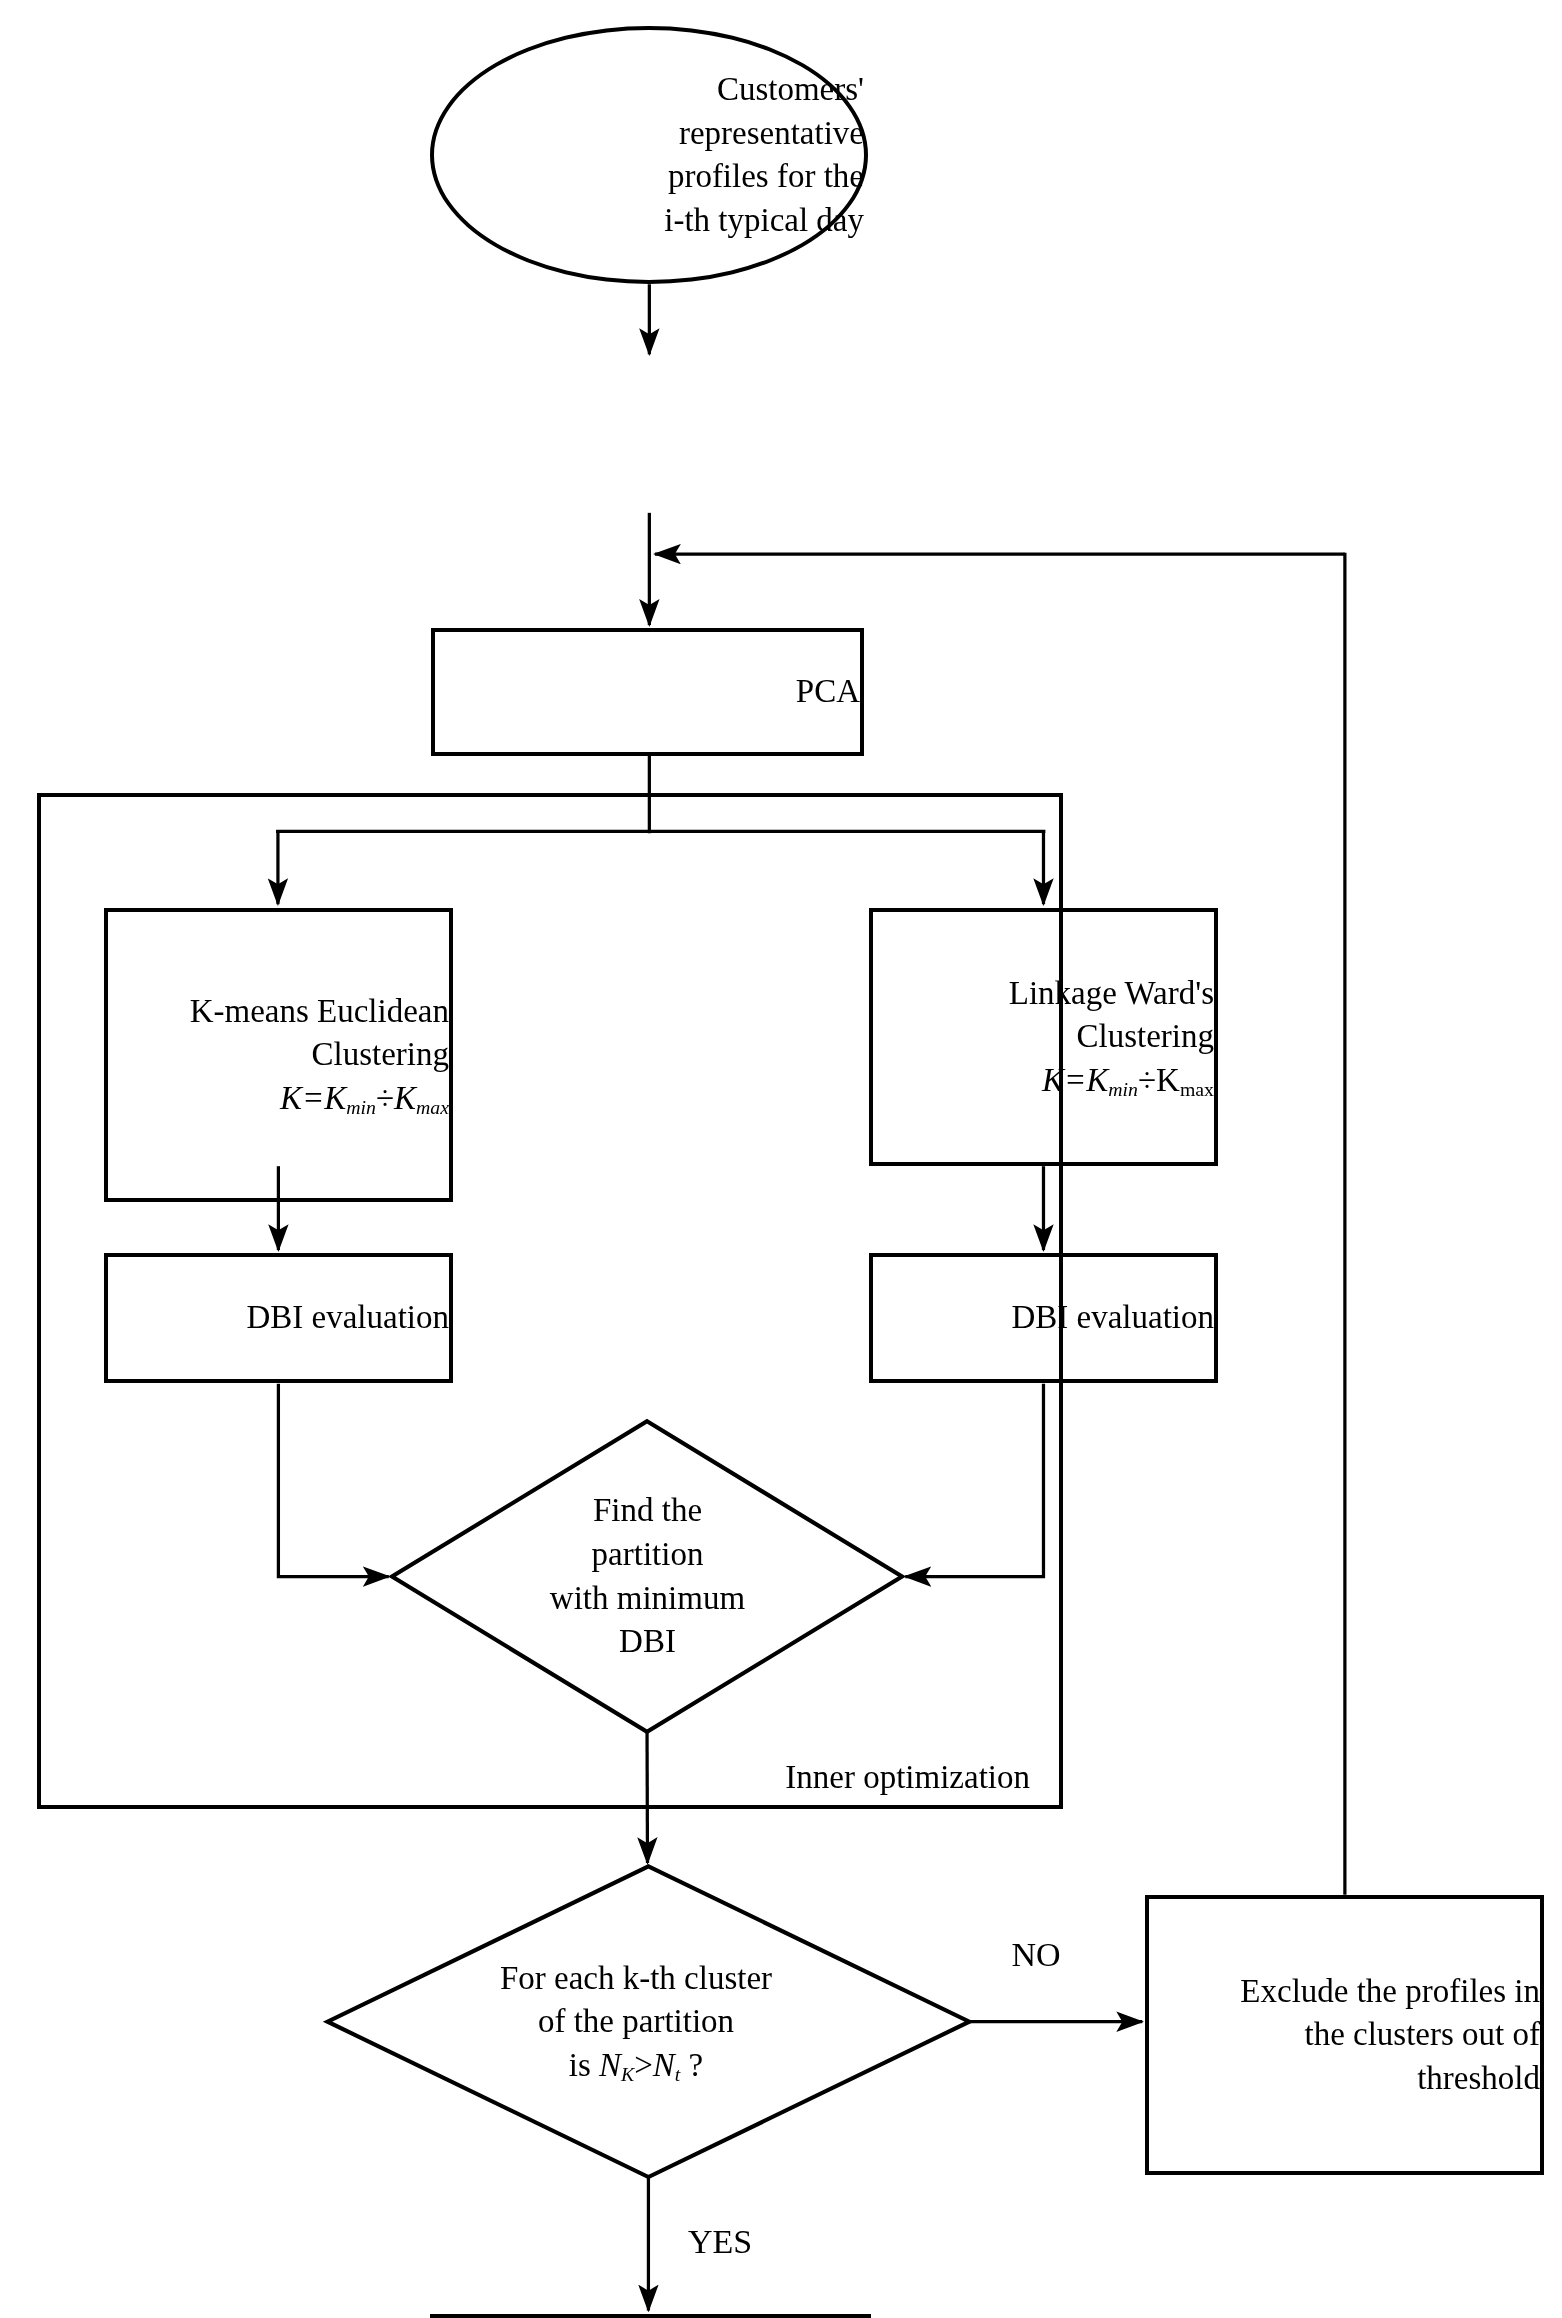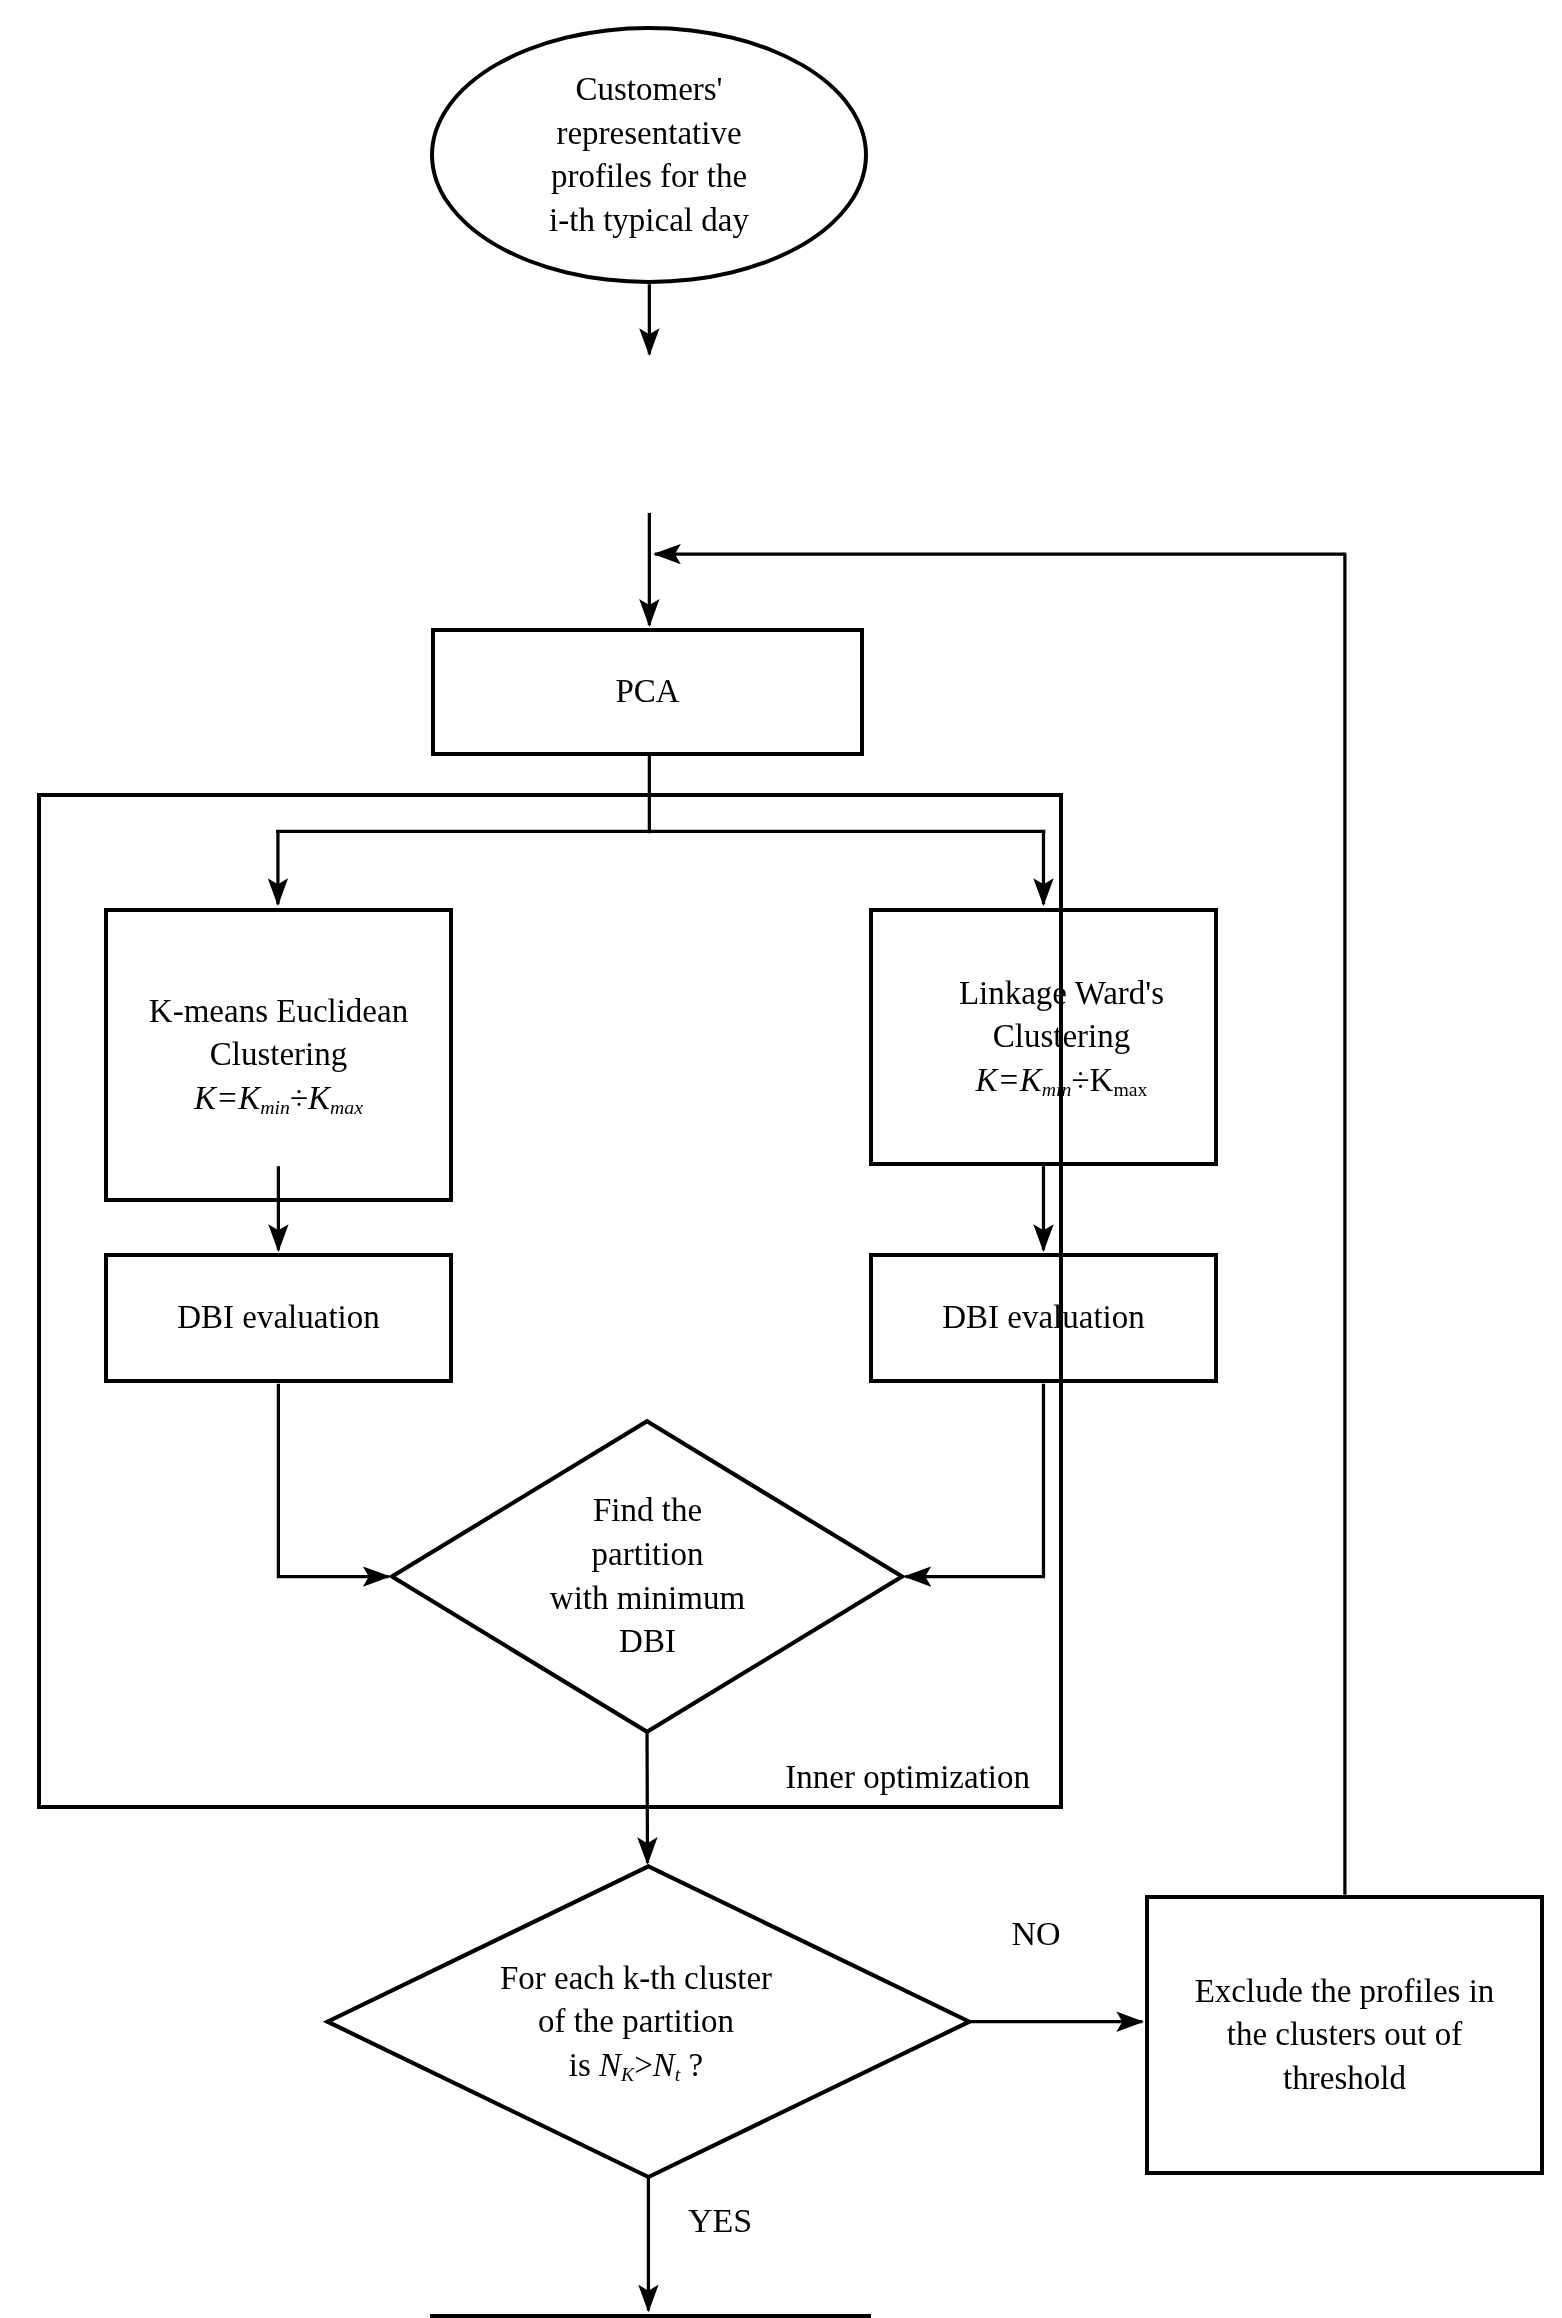--- a/index.html
+++ b/index.html
@@ -10,21 +10,21 @@
     background:#ffffff;
     font-family:"Liberation Serif","DejaVu Serif",serif;
     color:#000000;
   }
   .stage *{box-sizing:border-box;}
   .conn-layer{position:absolute;left:0;top:0;width:1563px;height:2835px;}
   .node{
     position:absolute;
     display:flex;
     flex-direction:column;
-    align-items:center;
+    align-items:flex-end;
     justify-content:center;
     text-align:center;
     border:4.2px solid #000000;
     background:transparent;
     font-size:33px;
     line-height:1.32;
   }
   .ellipse{border-radius:50%;border-width:4.6px;}
   .container-box{
     position:absolute;
@@ -48,20 +48,21 @@
     text-align:center;
     font-size:33px;
     line-height:1.32;
   }
   .branch-label{
     position:absolute;
     transform:translate(-50%,-50%);
     font-size:34px;
     line-height:1;
     white-space:nowrap;
+    margin-top:21px;
   }
   .it{font-style:italic;}
   .sub{font-size:0.6em;position:relative;top:0.28em;letter-spacing:0;}
   .formula{white-space:nowrap;}
   line,polyline{stroke:#000000;stroke-width:7;fill:none;}
   polygon.diamond{fill:#ffffff;stroke:#000000;stroke-width:9;}
 </style>
 </head>
 <body>
 

